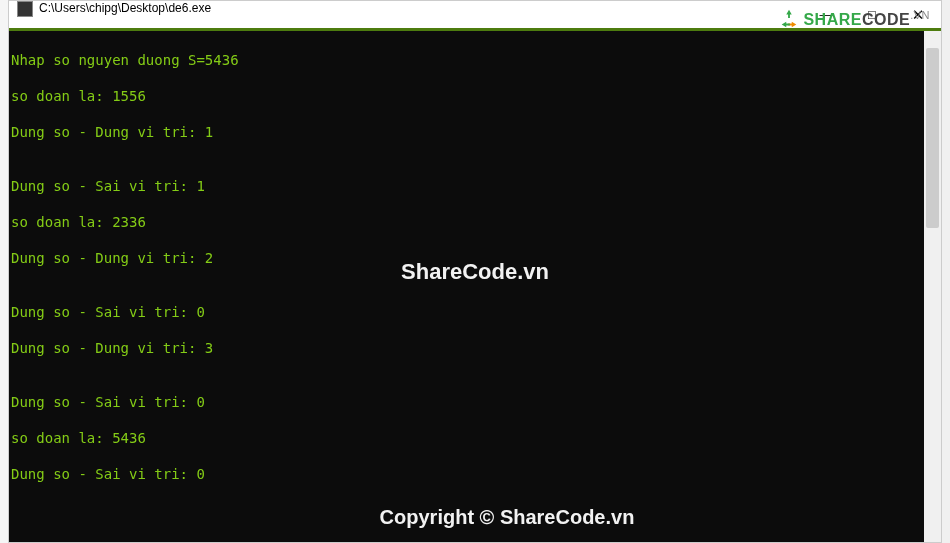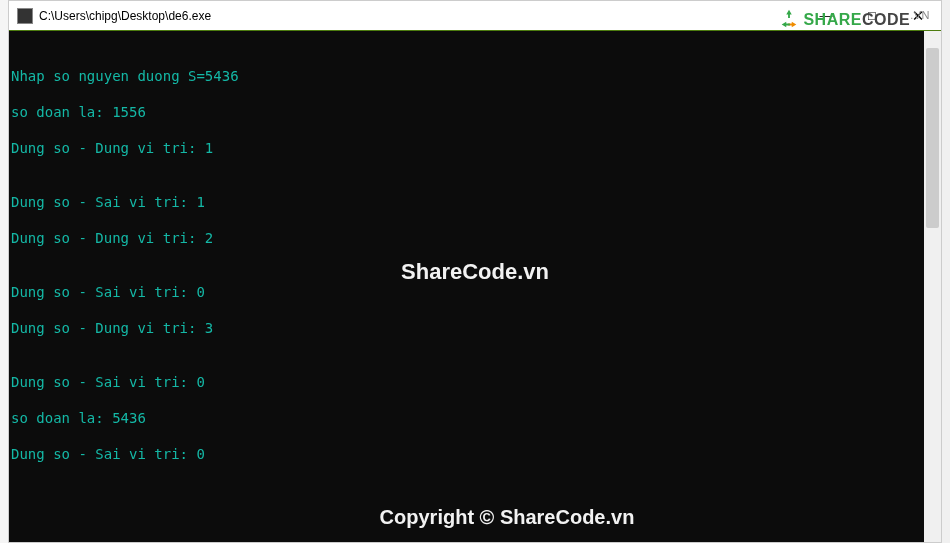--- a/index.html
+++ b/index.html
@@ -16,23 +16,23 @@
       left: 8px;
       top: 0;
       width: 934px;
       height: 543px;
       background: #fff;
       border: 1px solid #ccc;
     }
     .titlebar {
       height: 30px;
       display: flex;
-      align-items: center;
+      align-items: flex-start;
       background: #fff;
-      border-bottom: 1px solid #4d7c0f;
+      border-bottom: 3px solid #4d7c0f;
       position: relative;
     }
     .titlebar-icon {
       width: 16px;
       height: 16px;
       margin-left: 8px;
       margin-right: 6px;
       background: #333;
       border: 1px solid #888;
       display: inline-block;
@@ -57,25 +57,25 @@
       cursor: default;
     }
     .titlebar-btn.close { font-size: 15px; }
     .console {
       position: absolute;
       left: 0;
       top: 30px;
       right: 17px;
       bottom: 0;
       background: #0c0c0c;
-      color: #14b8a6;
+      color: #84cc16;
       font-family: Consolas, monospace;
       font-size: 14px;
       line-height: 18px;
-      padding: 18px 0 0 0;
+      padding: 2px 0 0 0;
       white-space: pre;
       overflow: hidden;
     }
     .console-line { padding-left: 2px; }
     .scrollbar {
       position: absolute;
       right: 0;
       top: 30px;
       width: 17px;
       bottom: 0;
@@ -163,20 +163,21 @@
       <div class="titlebar-btn close">✕</div>
     </div>
   </div>
 
   <div class="console">
 <div class="console-line">Nhap so nguyen duong S=5436</div>
 <div class="console-line">so doan la: 1556</div>
 <div class="console-line">Dung so - Dung vi tri: 1</div>
 <div class="console-line"></div>
 <div class="console-line">Dung so - Sai vi tri: 1</div>
+<div class="console-line">so doan la: 2336</div>
 <div class="console-line">Dung so - Dung vi tri: 2</div>
 <div class="console-line"></div>
 <div class="console-line">Dung so - Sai vi tri: 0</div>
 <div class="console-line">Dung so - Dung vi tri: 3</div>
 <div class="console-line"></div>
 <div class="console-line">Dung so - Sai vi tri: 0</div>
 <div class="console-line">so doan la: 5436</div>
 <div class="console-line">Dung so - Sai vi tri: 0</div>
 
 

